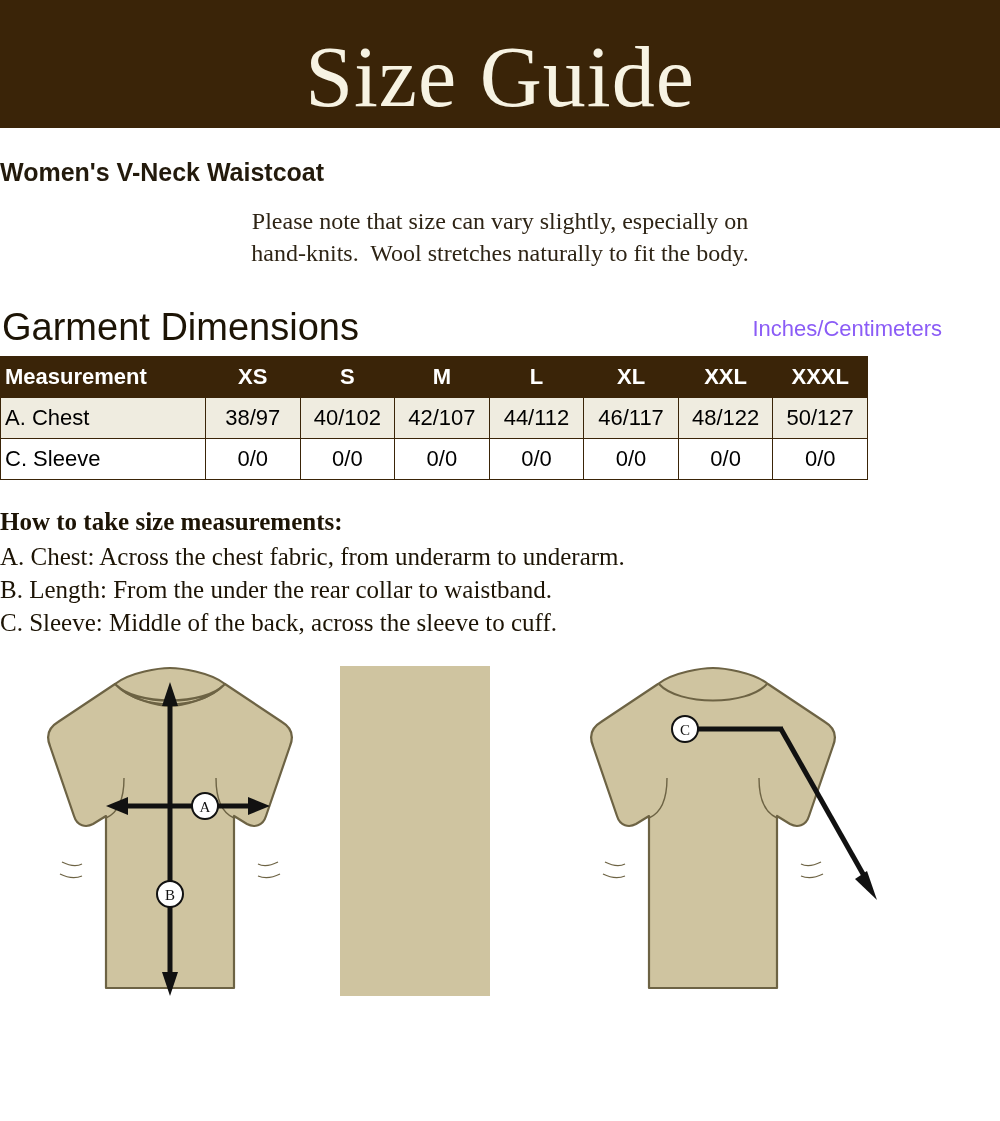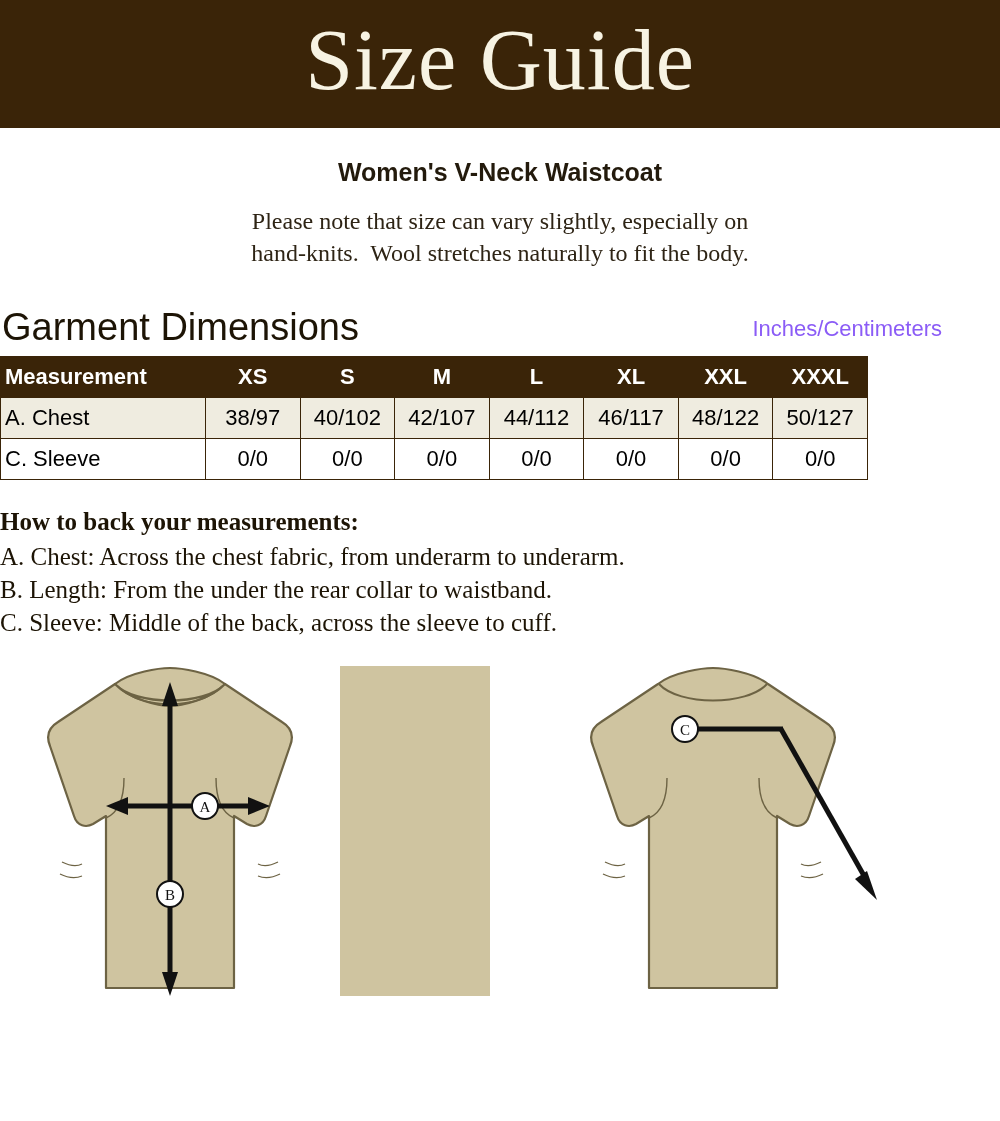--- a/index.html
+++ b/index.html
@@ -13,36 +13,36 @@
     position: relative;
     font-family: "Liberation Sans", sans-serif;
     overflow: hidden;
   }
 
   
   .banner {
     background: #3a2408;
     height: 128px;
     display: flex;
-    align-items: center;
+    align-items: flex-end;
     justify-content: center;
   }
   .banner-title {
     font-family: "Liberation Serif", serif;
     color: #f7f3e3;
     font-size: 86px;
     line-height: 1;
     letter-spacing: 1px;
     font-weight: normal;
     padding-bottom: 8px;
   }
 
   
   .product-title {
-    text-align: center;
+    text-align: left;
     font-family: "Liberation Sans", sans-serif;
     font-weight: bold;
     font-size: 25px;
     color: #231a0c;
     margin-top: 30px;
   }
   .note {
     text-align: center;
     font-family: "Liberation Serif", serif;
     font-size: 24px;
@@ -206,21 +206,21 @@
       <td>0/0</td>
       <td>0/0</td>
       <td>0/0</td>
       <td>0/0</td>
       <td>0/0</td>
     </tr>
   </tbody>
 </table>
 
 <div class="howto">
-  <div class="howto-title">How to back your measurements:</div>
+  <div class="howto-title">How to take size measurements:</div>
   <div class="howto-line">A. Chest: Across the chest fabric, from underarm to underarm.</div>
   <div class="howto-line">B. Length: From the under the rear collar to waistband.</div>
   <div class="howto-line">C. Sleeve: Middle of the back, across the sleeve to cuff.</div>
 </div>
 
 <div class="figs">
 
   <svg class="fig fig-front" width="300" height="330" viewBox="0 0 300 330">
 
     <path d="M95 18 C110 6 140 2 150 2 C160 2 190 6 205 18

